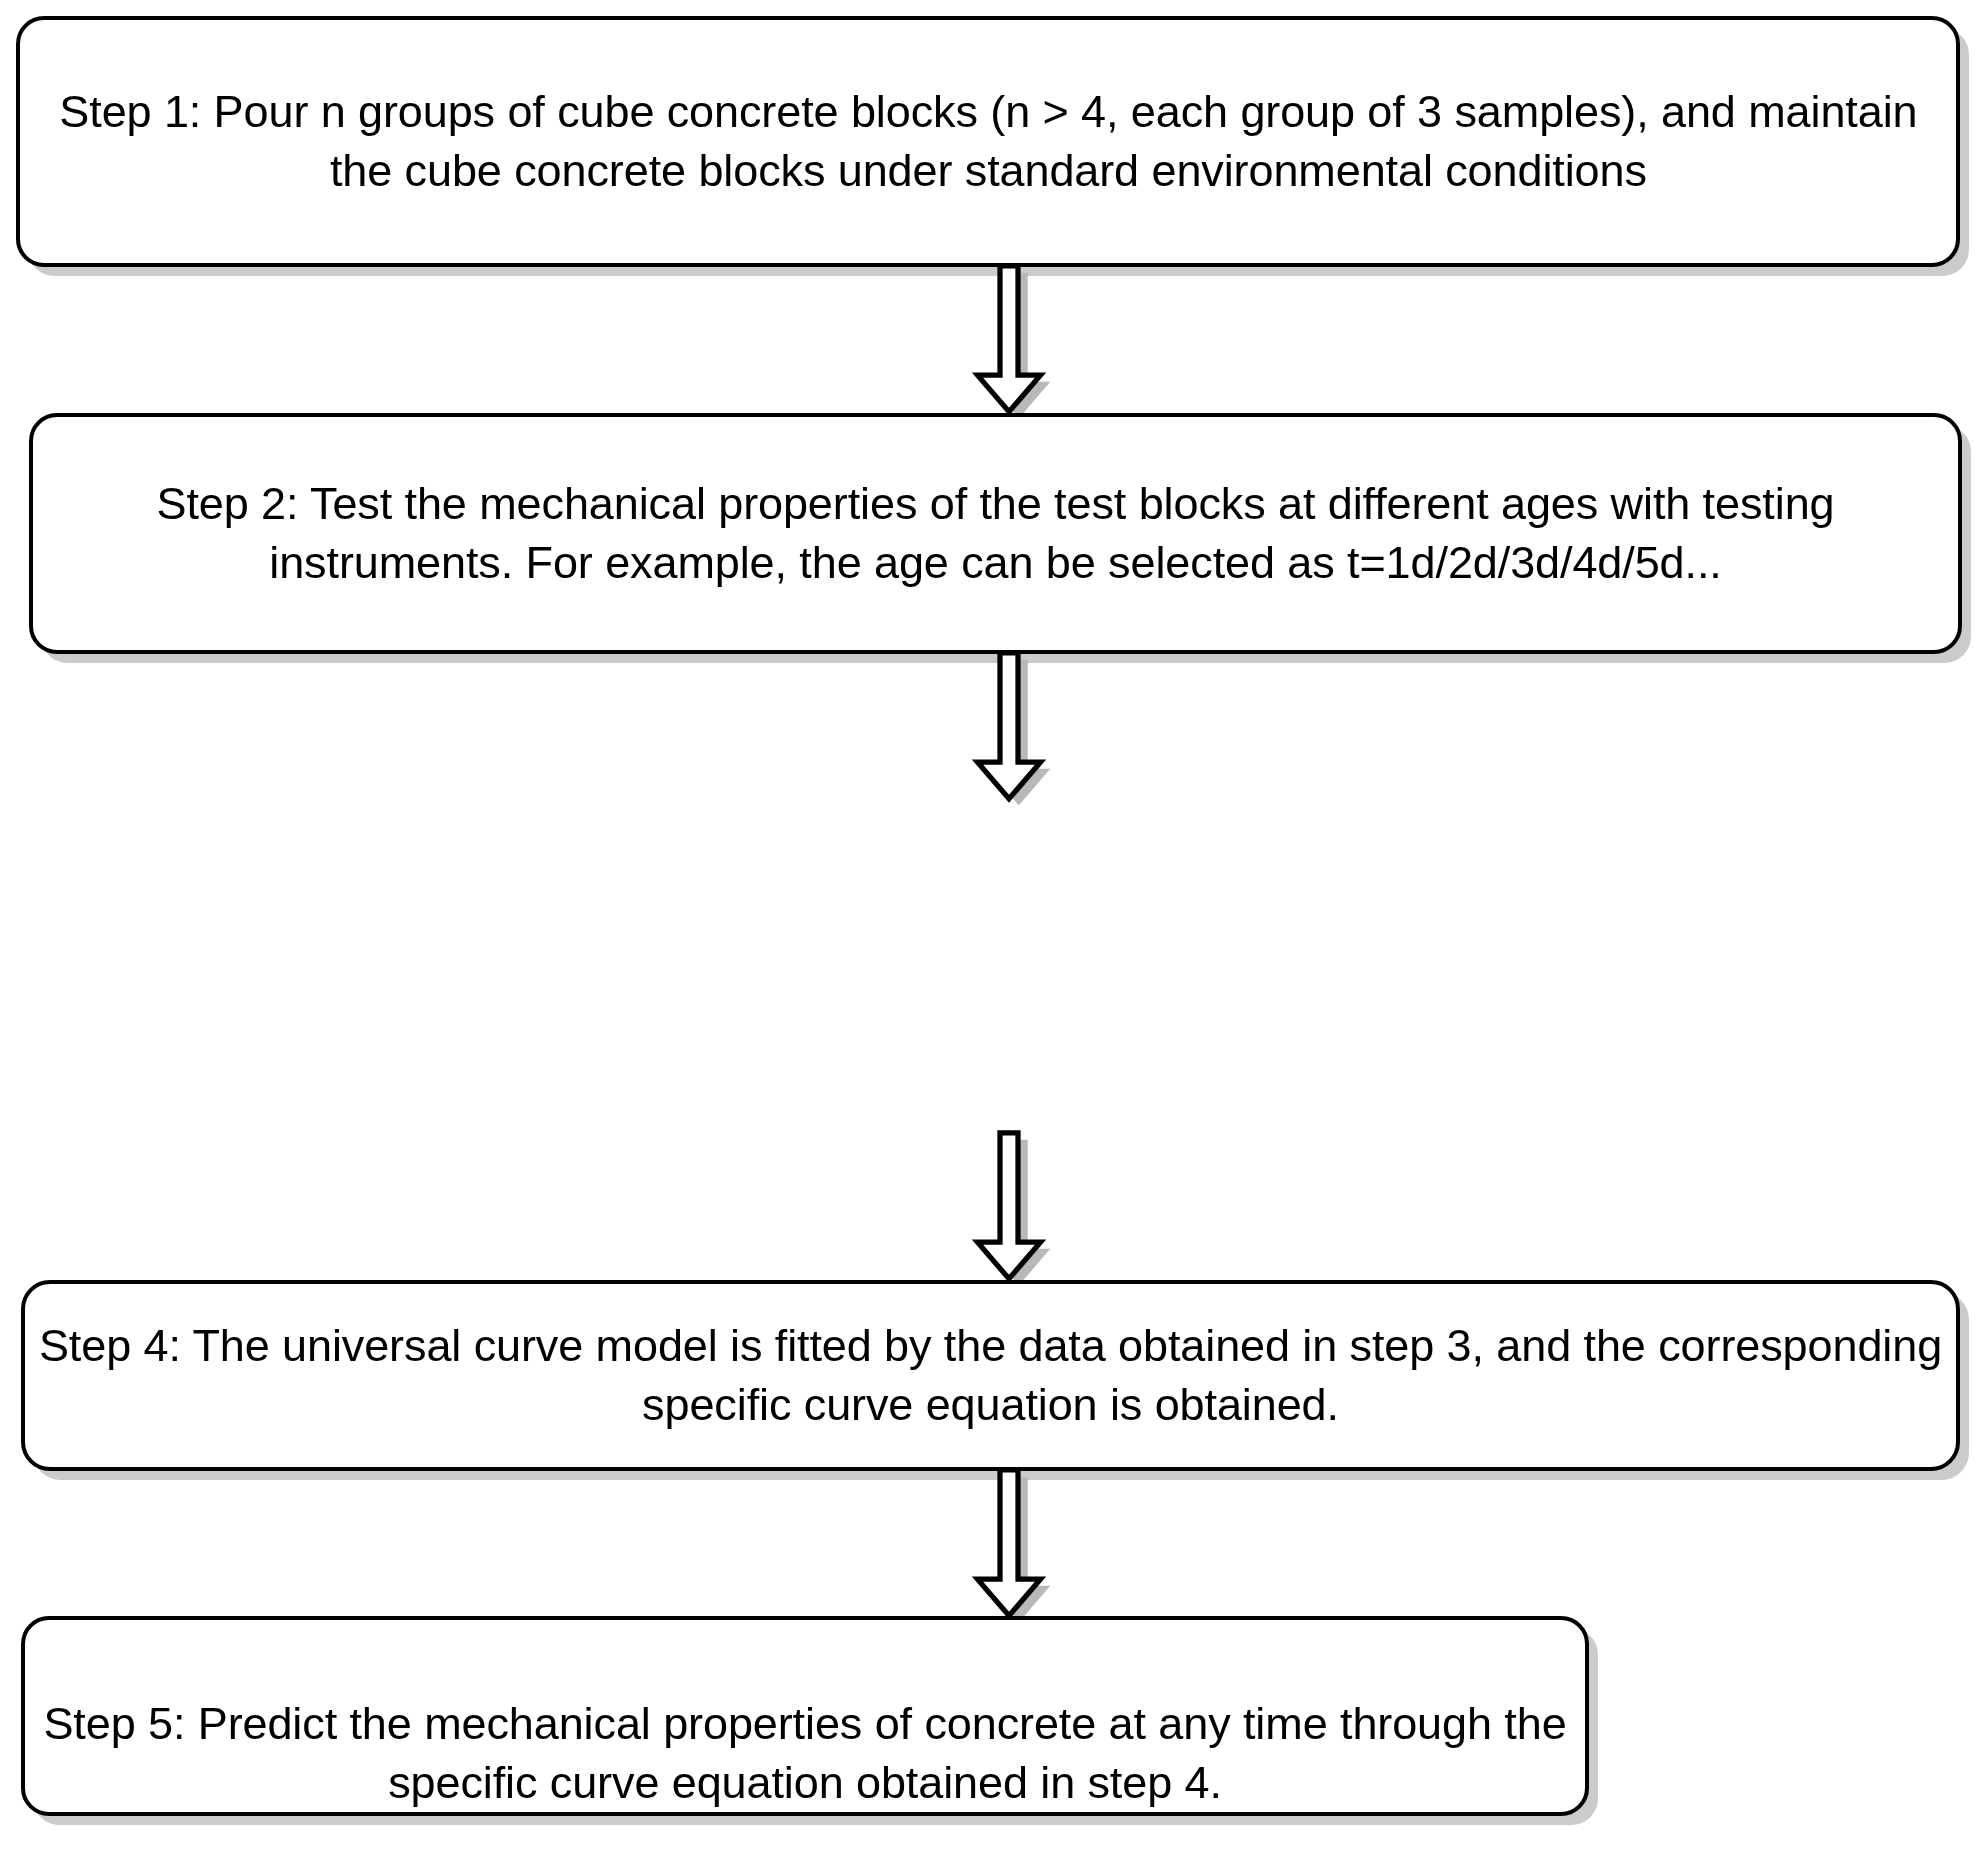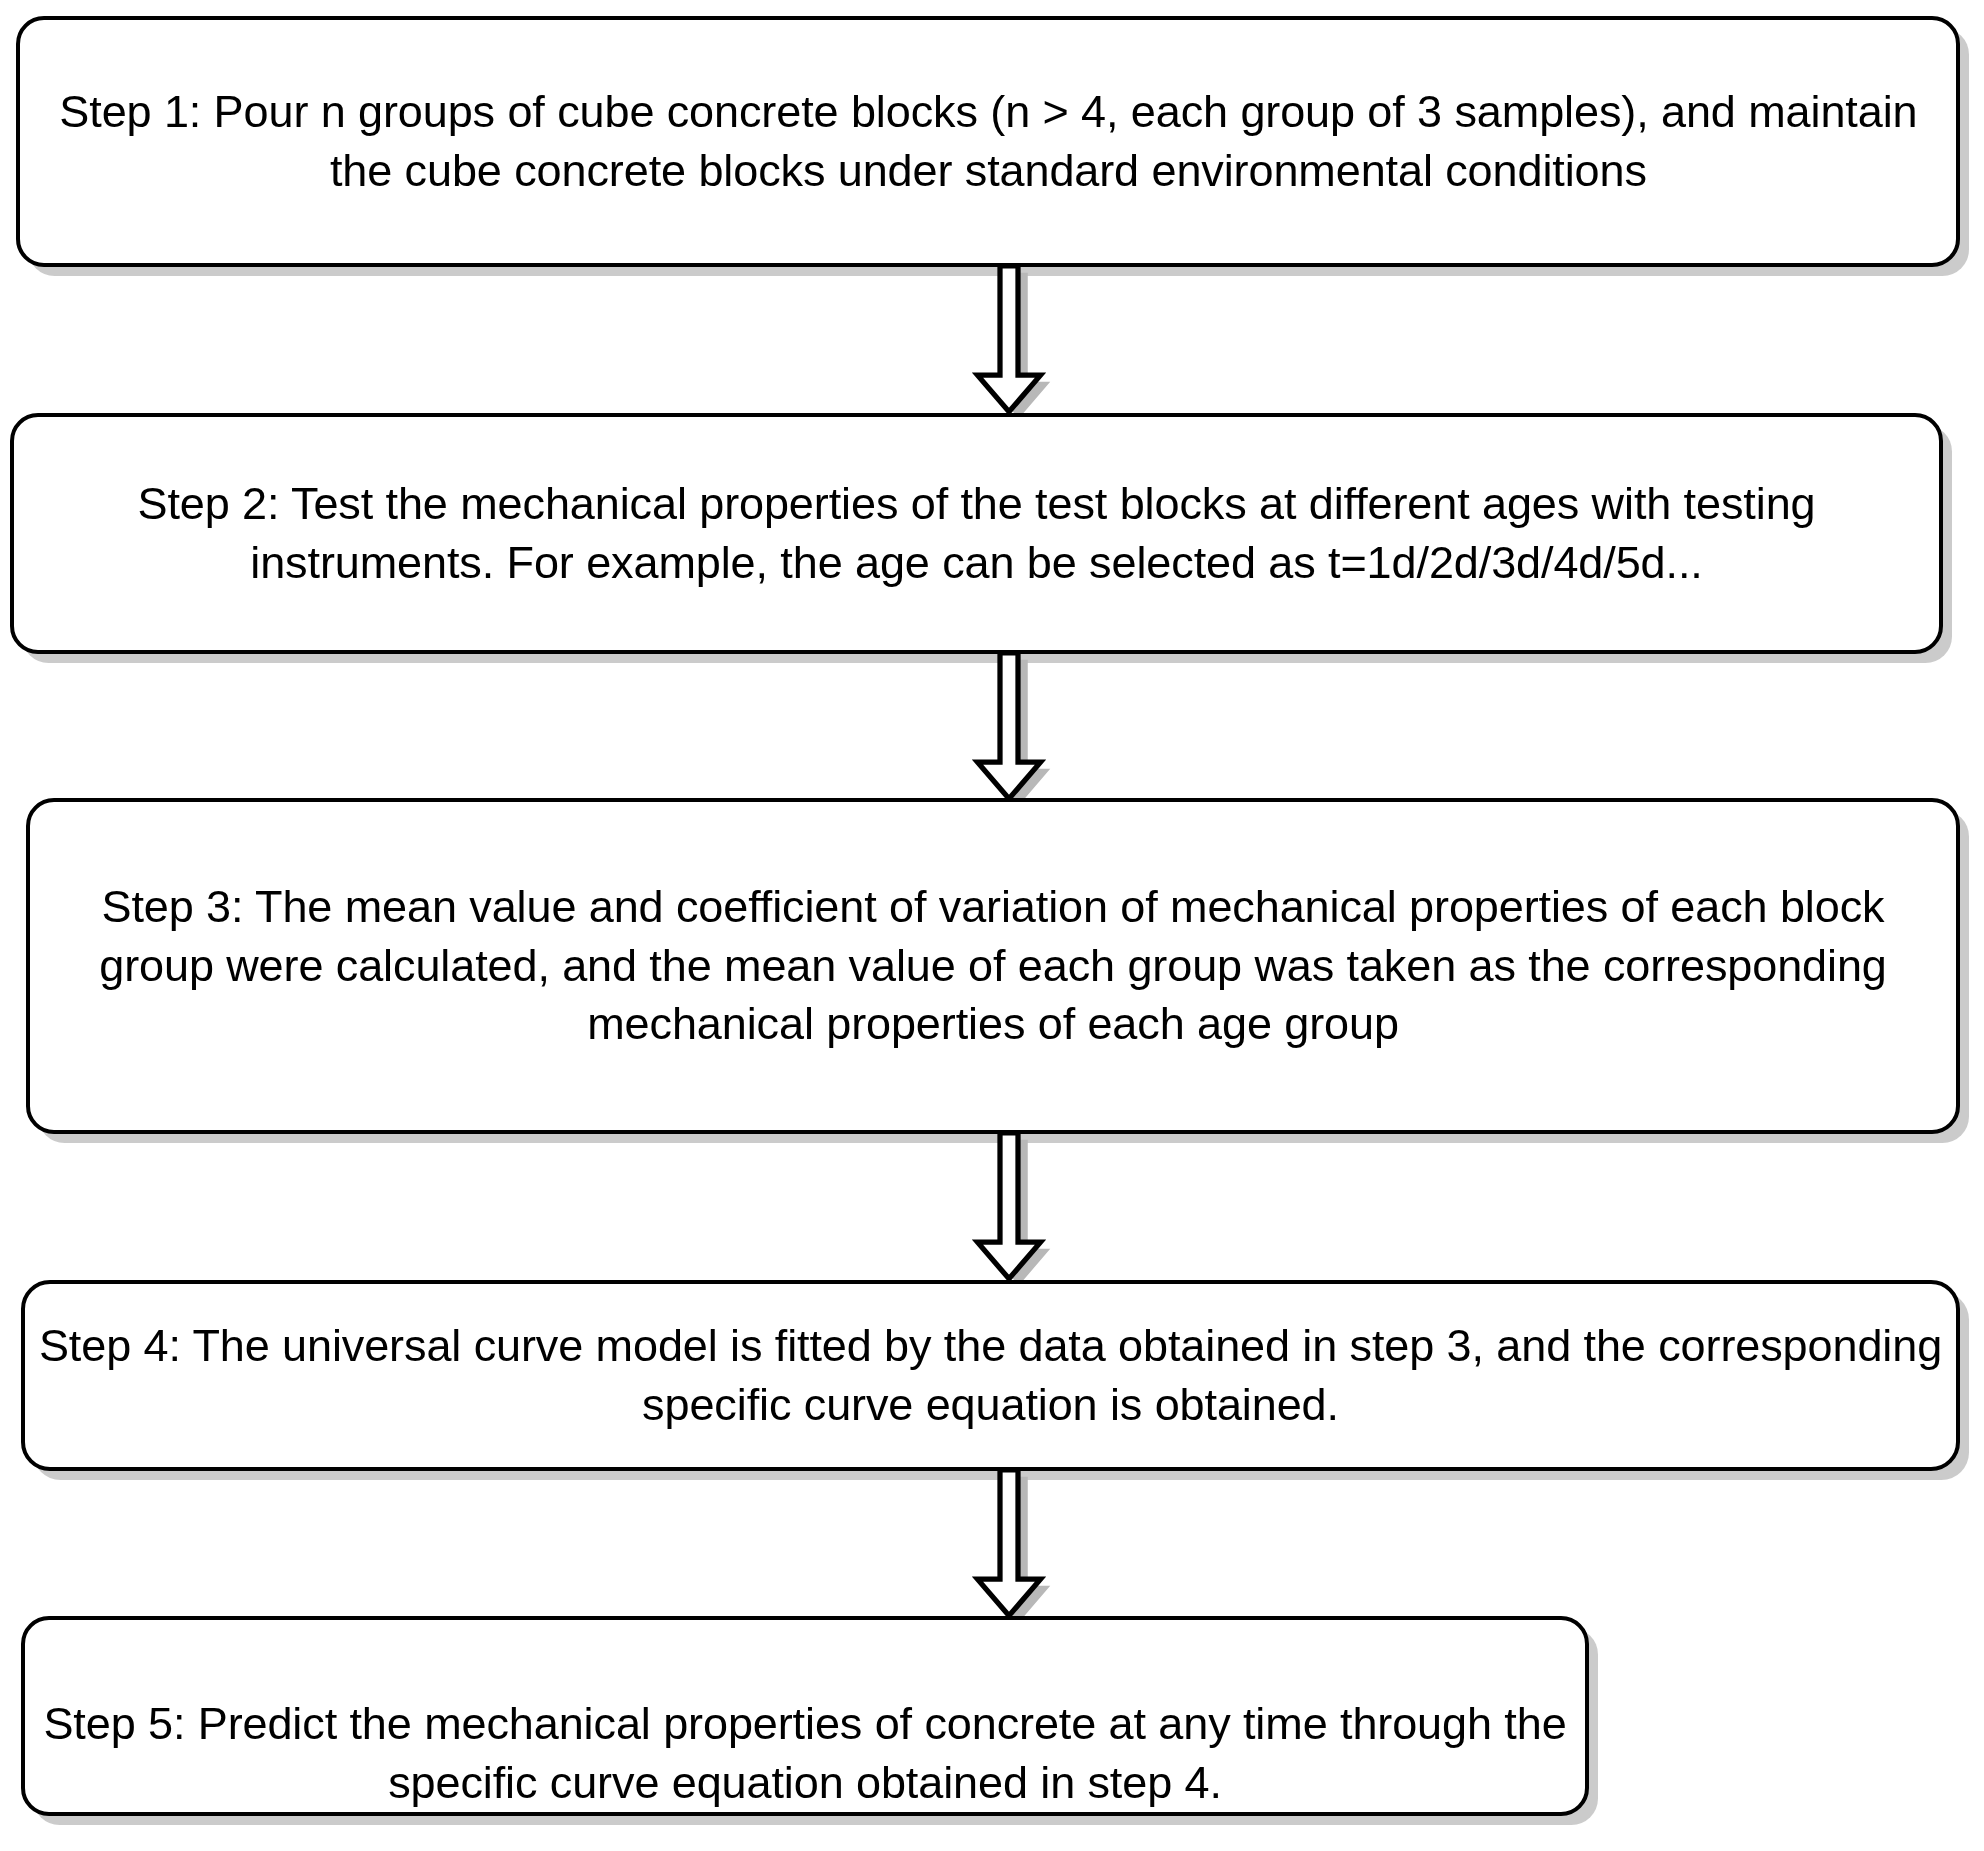--- a/index.html
+++ b/index.html
@@ -58,34 +58,31 @@
     <div class="flow-box-text">Step 1: Pour n groups of cube concrete blocks (n &gt; 4, each group of 3 samples), and maintain the cube concrete blocks under standard environmental conditions</div>
   </div>
 
   <div class="connector" style="left:964px; top:263px; height:154px;">
     <svg viewBox="0 0 120 206" preserveAspectRatio="none">
       <polygon points="48,4 72,4 72,150 102,150 60,199 18,150 48,150" fill="#B8B8B8" transform="translate(13,9)"></polygon>
       <polygon points="48,4 72,4 72,150 102,150 60,199 18,150 48,150" fill="#FFFFFF" stroke="#000000" stroke-width="7" stroke-linejoin="miter"></polygon>
     </svg>
   </div>
 
-  <div class="flow-box" style="left:10px; top:413px; width:1933px; height:241px;justify-content:flex-end;">
+  <div class="flow-box" style="left:29px; top:413px; width:1933px; height:241px;justify-content:flex-end;">
     <div class="flow-box-text">Step 2: Test the mechanical properties of the test blocks at different ages with testing instruments. For example, the age can be selected as t=1d/2d/3d/4d/5d...</div>
   </div>
 
   <div class="connector" style="left:964px; top:650px; height:154px;">
     <svg viewBox="0 0 120 206" preserveAspectRatio="none">
       <polygon points="48,4 72,4 72,150 102,150 60,199 18,150 48,150" fill="#B8B8B8" transform="translate(13,9)"></polygon>
       <polygon points="48,4 72,4 72,150 102,150 60,199 18,150 48,150" fill="#FFFFFF" stroke="#000000" stroke-width="7" stroke-linejoin="miter"></polygon>
     </svg>
   </div>
 
-  <div class="flow-box" style="left:26px; top:798px; width:1934px; height:336px;">
-    <div class="flow-box-text">Step 3: The mean value and coefficient of variation of mechanical properties of each block group were calculated, and the mean value of each group was taken as the corresponding mechanical properties of each age group</div>
-  </div>
 
   <div class="connector" style="left:964px; top:1130px; height:154px;">
     <svg viewBox="0 0 120 206" preserveAspectRatio="none">
       <polygon points="48,4 72,4 72,150 102,150 60,199 18,150 48,150" fill="#B8B8B8" transform="translate(13,9)"></polygon>
       <polygon points="48,4 72,4 72,150 102,150 60,199 18,150 48,150" fill="#FFFFFF" stroke="#000000" stroke-width="7" stroke-linejoin="miter"></polygon>
     </svg>
   </div>
 
   <div class="flow-box" style="left:21px; top:1280px; width:1939px; height:191px;border-radius:29px;">
     <div class="flow-box-text">Step 4: The universal curve model is fitted by the data obtained in step 3, and the corresponding specific curve equation is obtained.</div>

